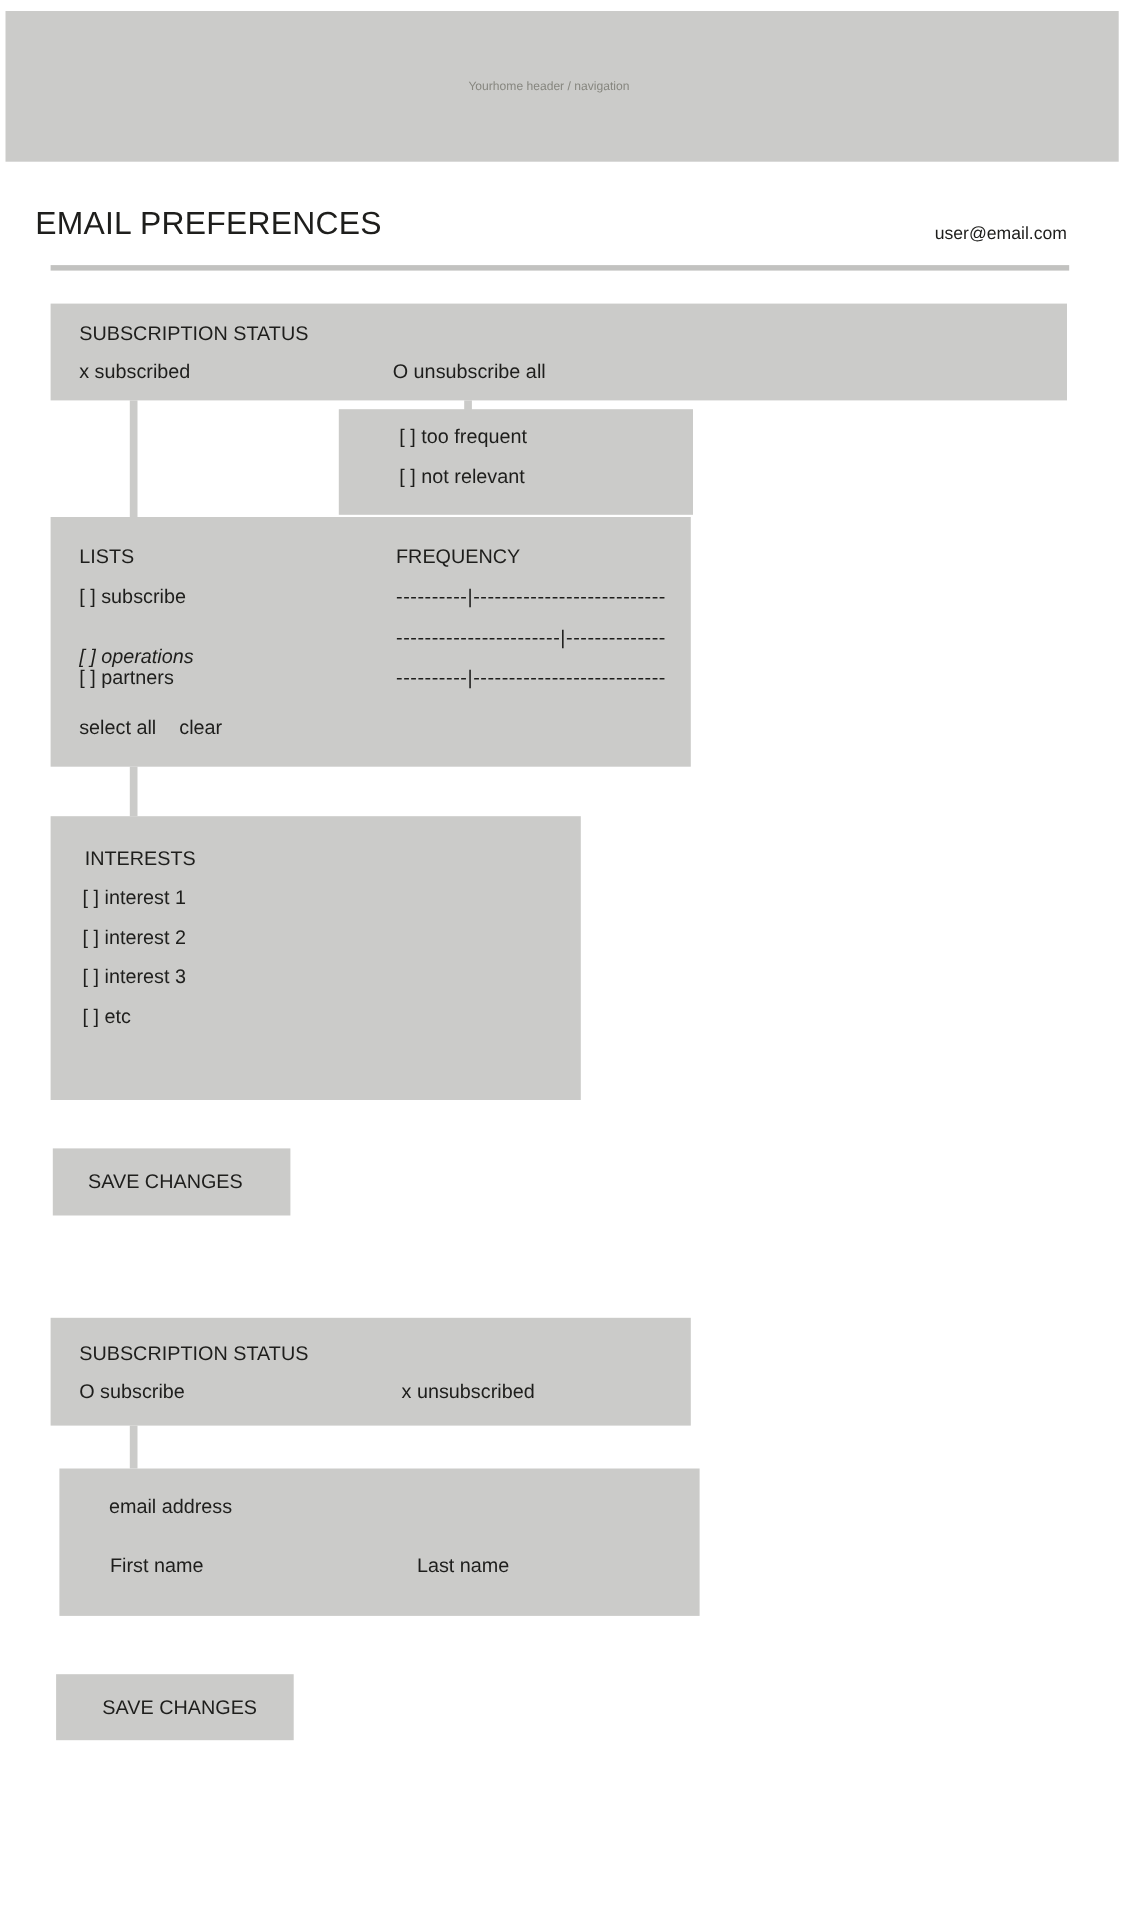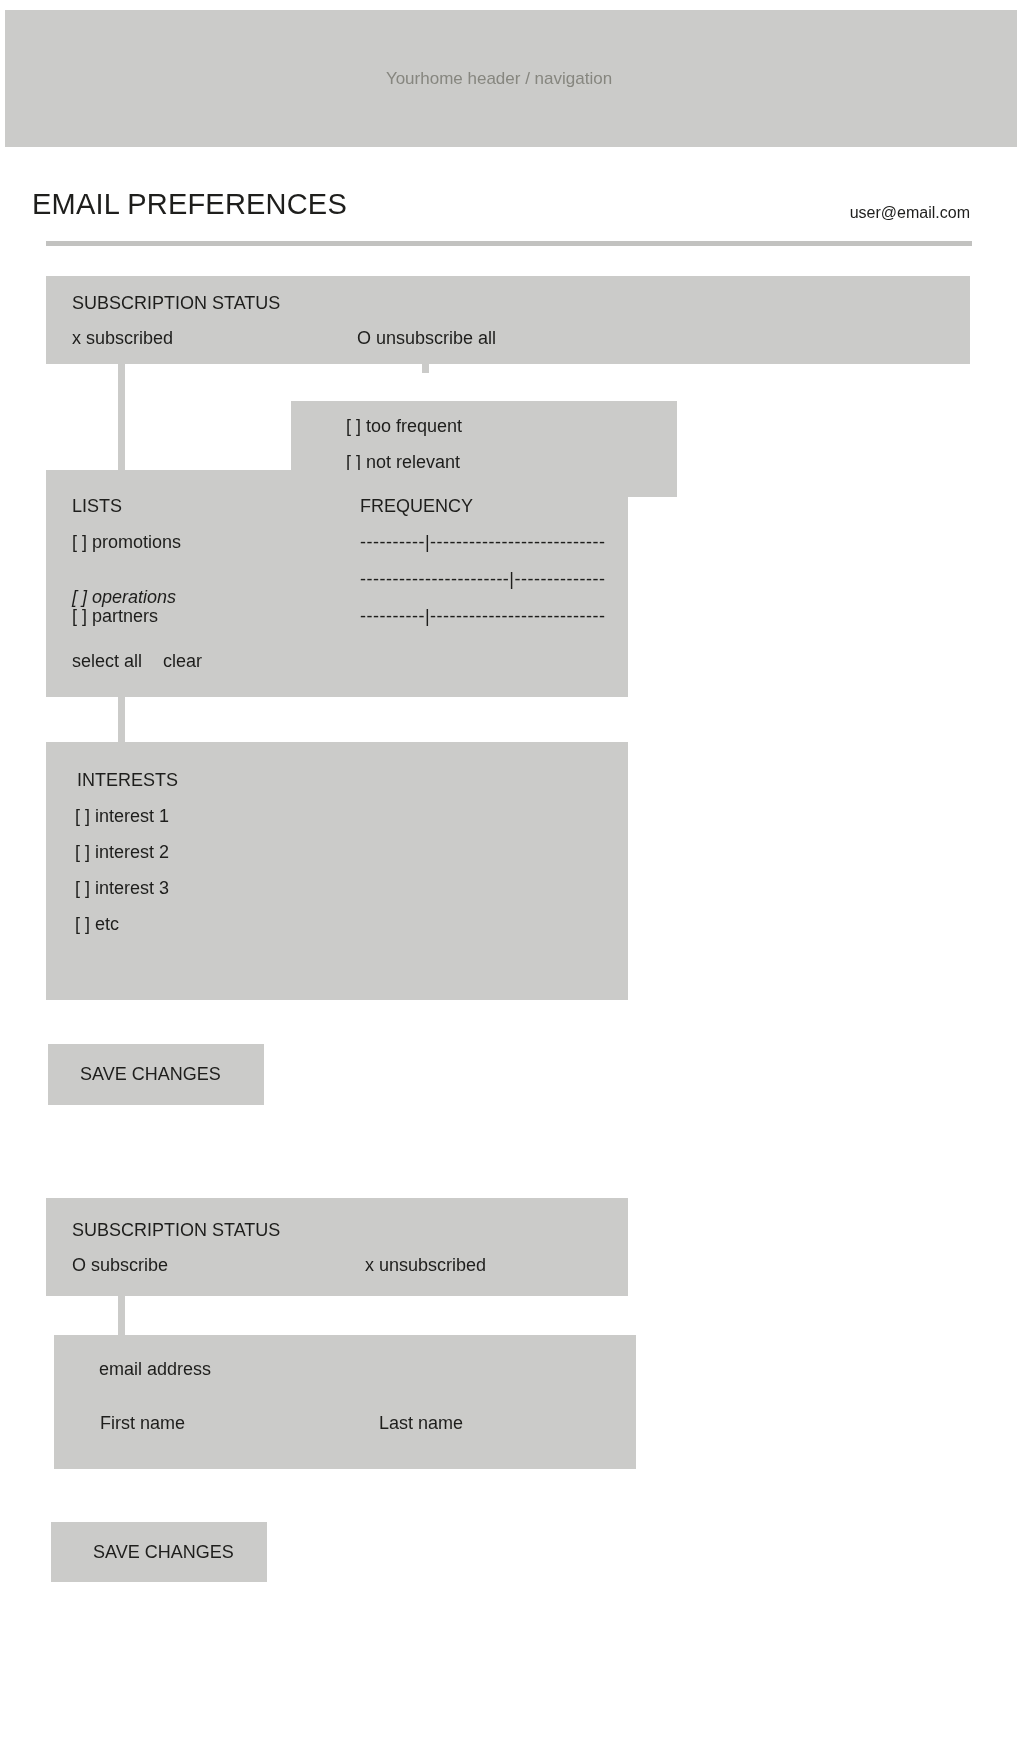--- a/index.html
+++ b/index.html
@@ -9,21 +9,21 @@
     --text:#1e1e1c;
     --page_bg:#ffffff;
   }
   *{box-sizing:border-box;}
   html,body{margin:0;padding:0;background:var(--page_bg);}
   body{font-family:"Liberation Sans", sans-serif; color:var(--text);}
   .page{position:relative;width:1024px;height:1738px;background:var(--page_bg);overflow:hidden;}
 
   .site-header{position:absolute;left:5px;top:10px;width:1012px;height:137px;background:var(--panel);
     display:flex;align-items:center;justify-content:center;}
-  .site-header span{font-size:17px;color:var(--header_text);margin-right:24px;}
+  .site-header span{font-size:11px;color:var(--header_text);margin-right:24px;}
 
   .page-title{position:absolute;left:32px;top:188px;margin:0;font-size:29px;font-weight:400;
     letter-spacing:0.2px;color:var(--text);}
   .user-email{position:absolute;right:54px;top:204px;font-size:16px;color:var(--text);}
 
   .divider{position:absolute;left:46px;top:241px;width:926px;height:5px;background:var(--divider);}
 
   .panel{position:absolute;background:var(--panel);}
   .connector{position:absolute;width:7px;background:var(--panel);}
 
@@ -33,38 +33,38 @@
   .status-1{left:46px;top:276px;width:924px;height:88px;}
   .status-1 .heading{left:26px;top:17px;}
   .status-1 .opt-a{left:26px;top:52px;}
   .status-1 .opt-b{left:311px;top:52px;}
 
   .conn-a{left:118px;top:364px;height:106px;}
   .conn-b{left:422px;top:364px;height:9px;}
   .conn-c{left:118px;top:697px;height:45px;}
   .conn-d{left:118px;top:1296px;height:39px;}
 
-  .feedback{left:291px;top:372px;width:386px;height:96px;margin-top:29px;}
+  .feedback{left:308px;top:372px;width:322px;height:96px;}
   .feedback .fb-1{left:55px;top:15px;}
   .feedback .fb-2{left:55px;top:51px;}
 
   .lists{left:46px;top:470px;width:582px;height:227px;}
   .lists .h-lists{left:26px;top:26px;}
   .lists .h-freq{left:314px;top:26px;}
   .lists .row-label-0{left:26px;top:62px;}
   .lists .row-label-1{left:26px;top:117px;font-style:italic;}
   .lists .row-label-2{left:26px;top:136px;}
   .lists .slider{left:314px;letter-spacing:0.5px;}
   .lists .row-slider-0{top:62px;}
   .lists .row-slider-1{top:99px;}
   .lists .row-slider-2{top:136px;}
   .lists .select-all{left:26px;top:181px;}
   .lists .clear{left:117px;top:181px;}
 
-  .interests{left:46px;top:742px;width:582px;height:258px;padding-left:28px;}
+  .interests{left:46px;top:742px;width:482px;height:258px;padding-left:28px;}
   .interests .heading{left:31px;top:28px;}
   .interests .it-0{left:29px;top:64px;}
   .interests .it-1{left:29px;top:100px;}
   .interests .it-2{left:29px;top:136px;}
   .interests .it-3{left:29px;top:172px;}
 
   .save-btn{position:absolute;background:var(--panel);border:none;padding:0;margin:0;
     font-family:"Liberation Sans", sans-serif;font-size:18px;color:var(--text);
     display:flex;align-items:center;cursor:pointer;}
   .save-1{left:48px;top:1044px;width:216px;height:61px;padding-left:32px;}
@@ -104,21 +104,21 @@
 
   <section class="panel feedback">
     <div class="txt fb-1">[ ] too frequent</div>
     <div class="txt fb-2">[ ] not relevant</div>
   </section>
 
   <section class="panel lists">
     <div class="txt heading h-lists">LISTS</div>
     <div class="txt heading h-freq">FREQUENCY</div>
 
-    <div class="txt row-label-0">[ ] promotions</div>
+    <div class="txt row-label-0">[ ] subscribe</div>
     <div class="txt slider row-slider-0">----------|---------------------------</div>
 
     <div class="txt row-label-1">[ ] operations</div>
     <div class="txt slider row-slider-1">-----------------------|--------------</div>
 
     <div class="txt row-label-2">[ ] partners</div>
     <div class="txt slider row-slider-2">----------|---------------------------</div>
 
     <div class="txt select-all">select all</div>
     <div class="txt clear">clear</div>

